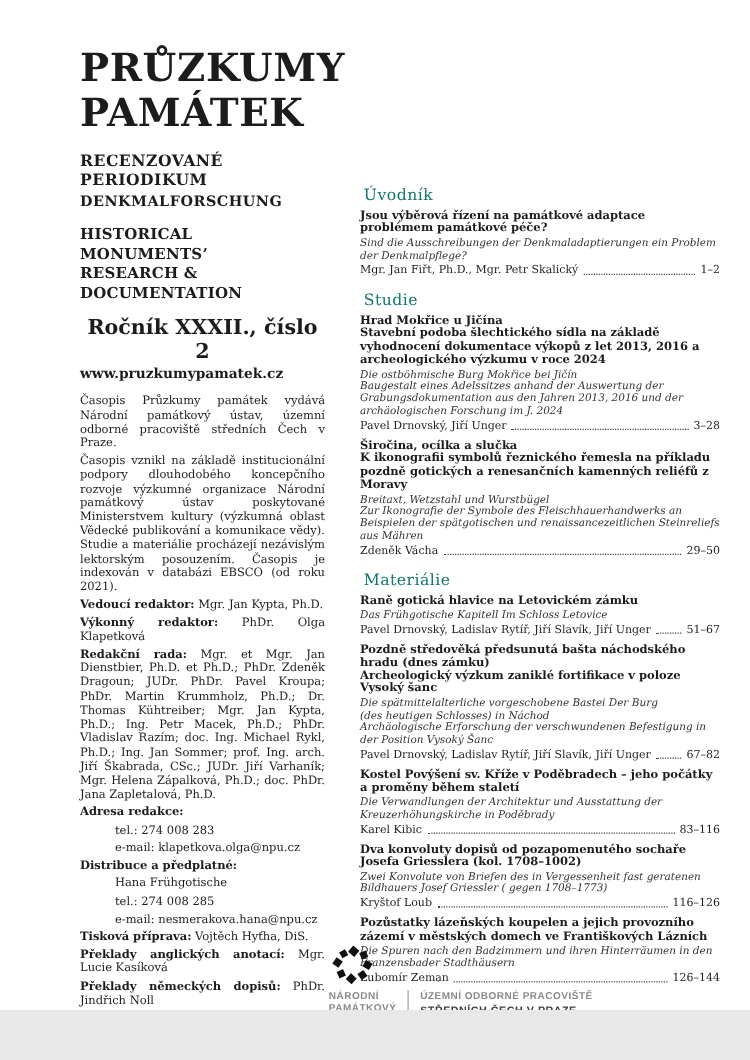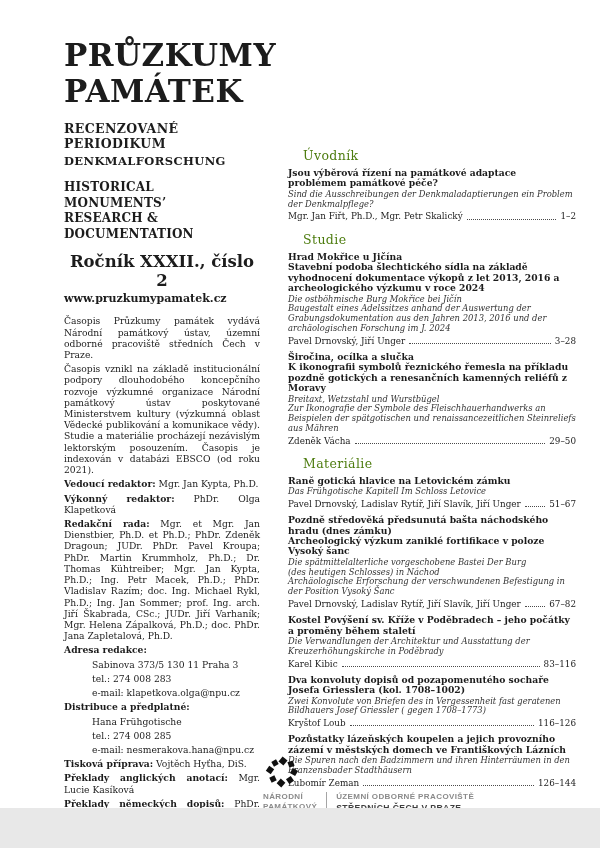--- a/index.html
+++ b/index.html
@@ -15,21 +15,21 @@
   .sub2 { font-size:11.5px; font-weight:700; letter-spacing:0.4px; margin-top:3px; }
   .sub3 { font-size:12px; font-weight:700; line-height:1.3; letter-spacing:0.2px; margin-top:12px; white-space:pre-line; }
   .volume { font-size:16.5px; font-weight:700; margin-top:10px;text-align:center; }
   .website { font-size:11px; font-weight:700; margin-top:2px; }
   .imprint { margin-top:10px; font-size:9.2px; line-height:1.22; }
   .imprint p { margin:0 0 3px 0; text-align:justify; }
   .lbl { font-weight:700; }
   .ind { padding-left:28px; }
   
   .col-right { position:absolute; left:288px; top:148px; width:288px; }
-  .sec-heading { font-size:12.5px; font-weight:400; color:#4d7c0f; letter-spacing:0.4px; margin:10px 0 5px 15px; }
+  .sec-heading { font-size:12.5px; font-weight:400; color:#0f766e; letter-spacing:0.4px; margin:10px 0 5px 3px; }
   .toc-section:first-child .sec-heading { margin-top:0; }
   .toc-article { margin-bottom:6px; }
   .t-cs { font-weight:700; font-size:9.2px; line-height:1.14; white-space:pre-line; }
   .t-de { font-style:italic; font-size:8.4px; line-height:1.16; color:#333333; margin-top:1px; white-space:pre-line; }
   .toc-line { display:flex; align-items:flex-end; font-size:8.8px; line-height:1.15; margin-top:2px; }
   .authors { white-space:nowrap; }
   .dots { flex:1 1 auto; border-bottom:1px dotted #4a4a4a; margin:0 4px 2px 4px; min-width:10px; }
   .pages { white-space:nowrap; }
   
   .footer { position:absolute; left:263px; top:756px; font-family:"Liberation Sans", sans-serif; }
@@ -57,21 +57,20 @@
     <div class="website">www.pruzkumypamatek.cz</div>
 
     <div class="imprint">
       <p>Časopis Průzkumy památek vydává Národní památkový ústav, územní odborné pracoviště středních Čech v Praze.</p>
       <p>Časopis vznikl na základě institucionální podpory dlouhodobého koncepčního rozvoje výzkumné organizace Národní památkový ústav poskytované Ministerstvem kultury (výzkumná oblast Vědecké publikování a komunikace vědy). Studie a materiálie procházejí nezávislým lektorským posouzením. Časopis je indexován v databázi EBSCO (od roku 2021).</p>
       <p><span class="lbl">Vedoucí redaktor:</span> <span>Mgr. Jan Kypta, Ph.D.</span></p>
       <p><span class="lbl">Výkonný redaktor:</span> <span>PhDr. Olga Klapetková</span></p>
       <p><span class="lbl">Redakční rada:</span> <span>Mgr. et Mgr. Jan Dienstbier, Ph.D. et Ph.D.; PhDr. Zdeněk Dragoun; JUDr. PhDr. Pavel Kroupa; PhDr. Martin Krummholz, Ph.D.; Dr. Thomas Kühtreiber; Mgr. Jan Kypta, Ph.D.; Ing. Petr Macek, Ph.D.; PhDr. Vladislav Razím; doc. Ing. Michael Rykl, Ph.D.; Ing. Jan Sommer; prof. Ing. arch. Jiří Škabrada, CSc.; JUDr. Jiří Varhaník; Mgr. Helena Zápalková, Ph.D.; doc. PhDr. Jana Zapletalová, Ph.D.</span></p>
 
       <p><span class="lbl">Adresa redakce:</span></p>
-      <p class="ind">Sabinova 373/5  130 11 Praha 3</p>
       <p class="ind">tel.: 274 008 283</p>
       <p class="ind">e-mail: klapetkova.olga@npu.cz</p>
 
       <p><span class="lbl">Distribuce a předplatné:</span></p>
       <p class="ind">Hana Frühgotische</p>
       <p class="ind">tel.: 274 008 285</p>
       <p class="ind">e-mail: nesmerakova.hana@npu.cz</p>
 
       <p><span class="lbl">Tisková příprava:</span> <span>Vojtěch Hyťha, DiS.</span></p>
       <p><span class="lbl">Překlady anglických anotací:</span> <span>Mgr. Lucie Kasíková</span></p>

